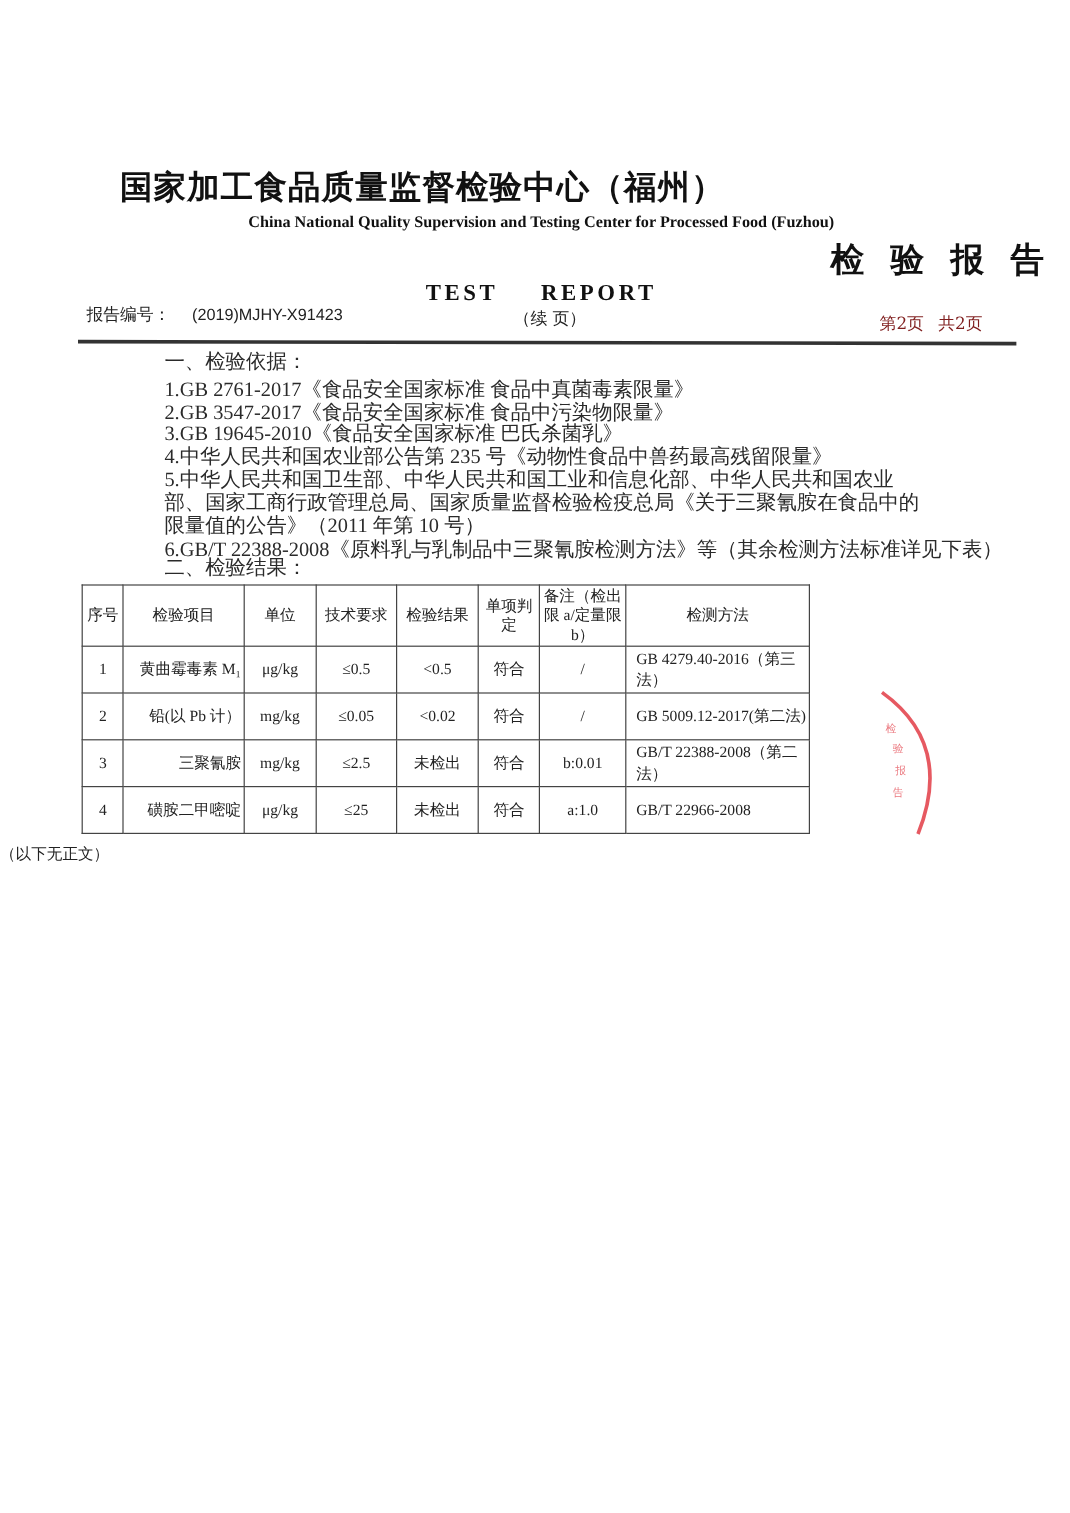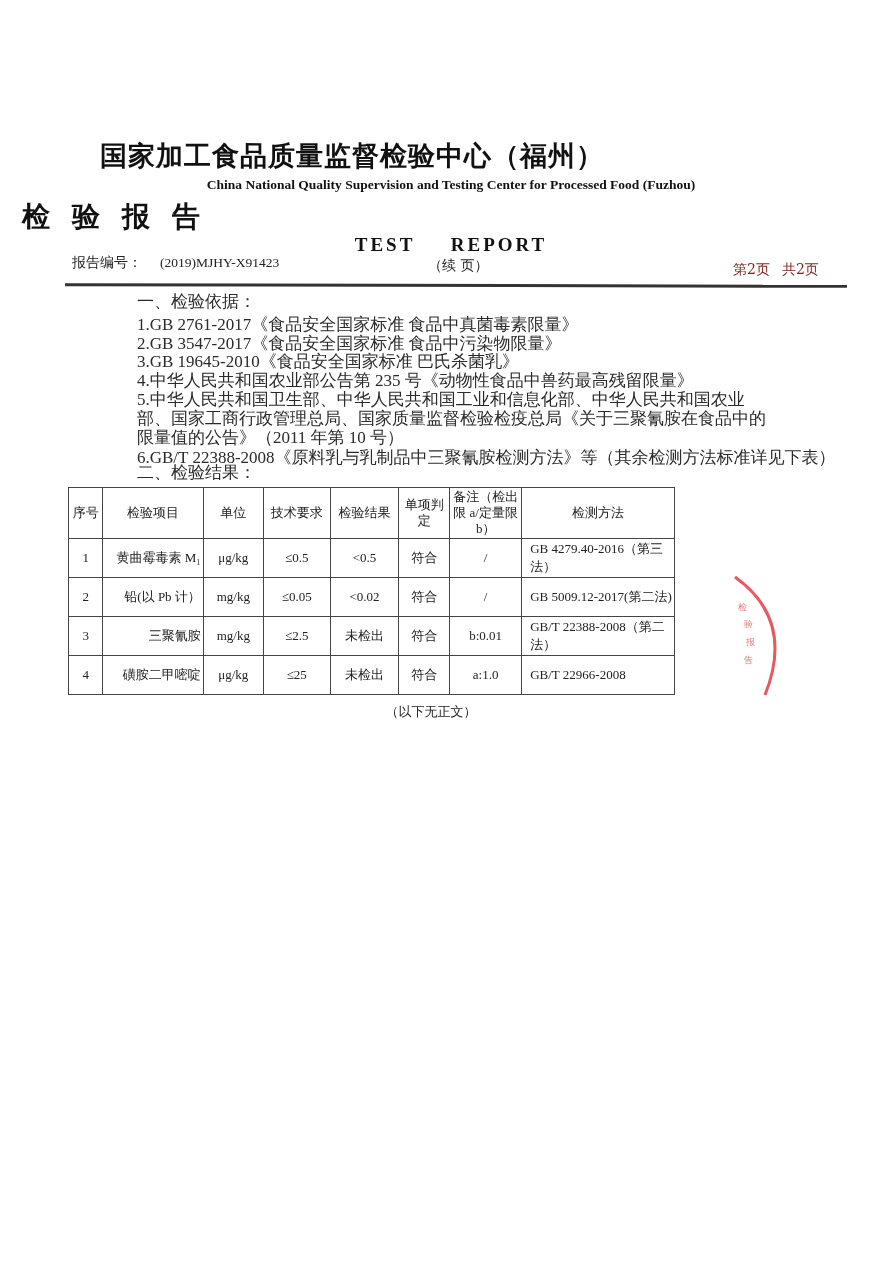--- a/index.html
+++ b/index.html
@@ -1,41 +1,41 @@
 <!DOCTYPE html>
 <html><head>
 <meta charset="utf-8">
 <style>
   html, body { margin:0; padding:0; }
   body { width:892px; height:1261px; background:#ffffff; position:relative; overflow:hidden;
          font-family:"DejaVu Serif","Liberation Serif",serif; color:#1a1a1a; }
   .abs { position:absolute; }
   #org-cn { left:0; width:704px; top:138px; text-align:center; font-size:27px; font-weight:bold; letter-spacing:1px; color:#111; font-family:"DejaVu Serif",serif; }
   #org-en { left:0; width:902px; top:177px; text-align:center; font-size:13.5px; font-weight:bold; font-family:"Liberation Serif",serif; color:#111; }
-  #title-cn { left:0; width:892px; top:198px; text-align:left; font-size:28px; font-weight:bold; letter-spacing:22px; color:#111; padding-left:22px; box-sizing:border-box;font-family:Liberation Mono, monospace;}
+  #title-cn { left:0; width:892px; top:198px; text-align:right; font-size:28px; font-weight:bold; letter-spacing:22px; color:#111; padding-left:22px; box-sizing:border-box;font-family:Liberation Mono, monospace;}
   #title-en { left:0; width:902px; top:234px; text-align:center; font-size:19px; font-weight:bold; letter-spacing:3px; word-spacing:28px; font-family:"Liberation Serif",serif; color:#111; }
   #report-no { left:72px; top:254px; font-size:14px; color:#222; }
-  #report-no .val { margin-left:18px; font-family:Liberation Serif, serif; font-size:13.5px; }
+  #report-no .val { margin-left:18px; font-family:Liberation Sans, sans-serif; font-size:13.5px; }
   #cont { left:428px; top:257px; font-size:14px; color:#222; }
   #pages { left:733px; top:261px; font-size:14px; color:#7f1d1d; }
   #pages span + span { margin-left:12px; }
   #rule { left:65px; top:284px; width:782px; height:3px; background:#333; transform:rotate(0.12deg); }
   .basis { left:137px; font-size:17px; color:#2a2a2a; line-height:19px; font-family:"Liberation Serif","DejaVu Serif",serif; white-space:nowrap;}
   #basis-title { top:292px; }
   #b1 { top:315px; } #b2 { top:334px; } #b3 { top:352px; } #b4 { top:371px; }
   #b5 { top:390px; width:640px; white-space:normal; }
   #b6 { top:448px; }
   #results-title { top:463px; }
   table#results { position:absolute; left:68px; top:487px; width:607px; border-collapse:collapse; font-size:13px; color:#222; font-family:"Liberation Serif","DejaVu Serif",serif; }
   #results td, #results th { border:1px solid #444; text-align:center; font-weight:normal; padding:0 2px; }
   #results th { height:50px; line-height:16px; }
   #results td { height:38px; }
   #results td.item { text-align:right; padding-left:8px; }
   #results td.method { text-align:left; padding-left:8px; }
-  #end-note { left:0; width:862px; top:703px; text-align:center; font-size:13px; color:#222; }
+  #end-note { left:0; width:862px; top:703px; font-size:13px; color:#222; }
   #stamp { left:700px; top:575px; width:120px; height:125px; pointer-events:none; }
 </style>
 </head>
 <body>
 
 <div class="abs" id="org-cn">国家加工食品质量监督检验中心（福州）</div>
 <div class="abs" id="org-en">China National Quality Supervision and Testing Center for Processed Food (Fuzhou)</div>
 <div class="abs" id="title-cn">检验报告</div>
 <div class="abs" id="title-en">TEST REPORT</div>
 

